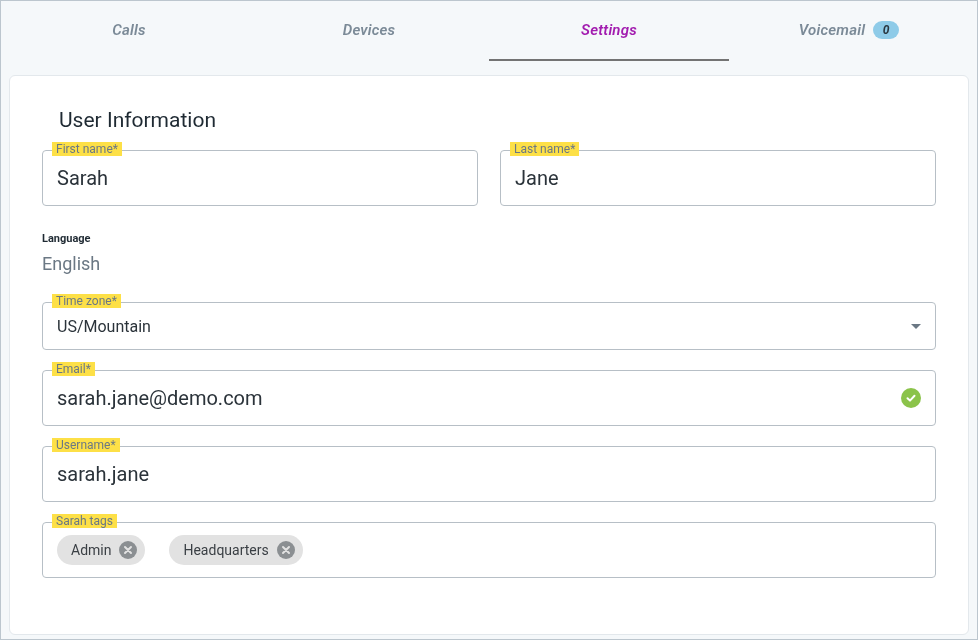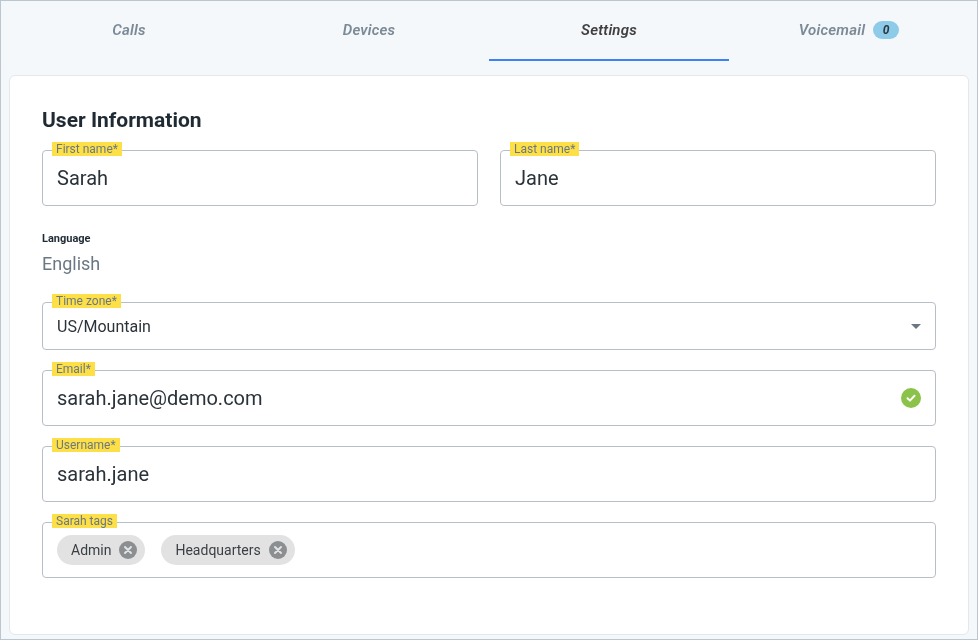--- a/index.html
+++ b/index.html
@@ -21,22 +21,22 @@
     justify-content: center;
     gap: 8px;
     cursor: pointer;
     color: #7b8a97;
     font-size: 15px;
     font-weight: 600;
     border-bottom: 2px solid transparent;
     letter-spacing: 0.2px;
   }
   .tab.active {
-    color: #404040;
-    border-bottom: 2px solid #3b82f6;
+    color: #a21caf;
+    border-bottom: 2px solid #737373;
     align-items: center;
   }
   .badge {
     display: inline-flex;
     align-items: center;
     justify-content: center;
     min-width: 26px;
     height: 18px;
     padding: 0 6px;
     border-radius: 10px;
@@ -51,23 +51,24 @@
     margin: 14px 8px 0 8px;
     border: 1px solid #e3e8ec;
     border-radius: 6px;
     padding: 32px 32px 0 32px;
     height: 560px;
     overflow: hidden;
   }
 
   .section-title {
     font-size: 21px;
-    font-weight: 700;
+    font-weight: 400;
     color: #1f2a33;
     margin-bottom: 18px;
+    margin-left: 17px;
   }
   .sub-title {
     font-size: 11px;
     font-weight: 700;
     color: #1f2a33;
     margin: 26px 0 8px 0;
   }
   .language-value {
     font-size: 18px;
     color: #6b7884;
@@ -120,21 +121,21 @@
     height: 48px;
     display: flex;
     align-items: center;
     padding: 0 14px;
     font-size: 16px;
     color: #2b333a;
     background: #fff;
     cursor: pointer;
   }
 
-  .chip-list { display: flex; gap: 16px; padding: 12px 14px; flex-wrap: wrap;
+  .chip-list { display: flex; gap: 24px; padding: 12px 14px; flex-wrap: wrap;
     border: 1px solid #b7bfc6; border-radius: 4px; min-height: 56px; align-items: center; }
   .chip {
     display: inline-flex;
     align-items: center;
     gap: 8px;
     background: #e2e2e2;
     color: #3a3f44;
     padding: 6px 8px 6px 14px;
     border-radius: 20px;
     font-size: 14px;

